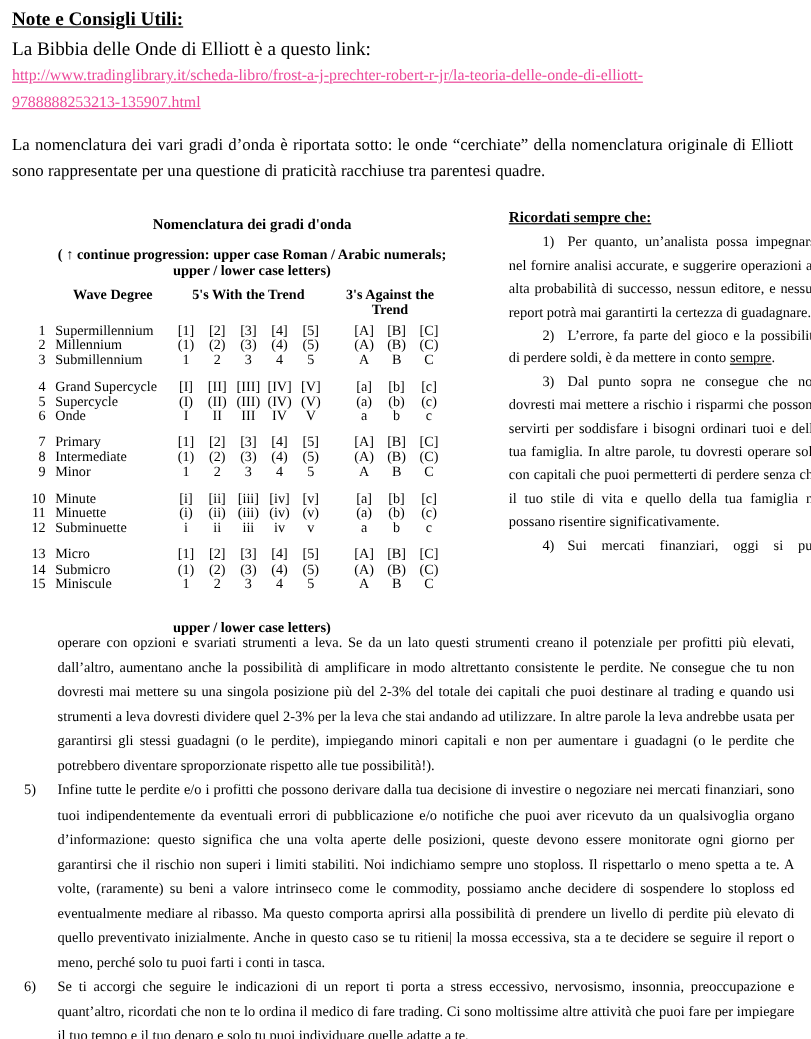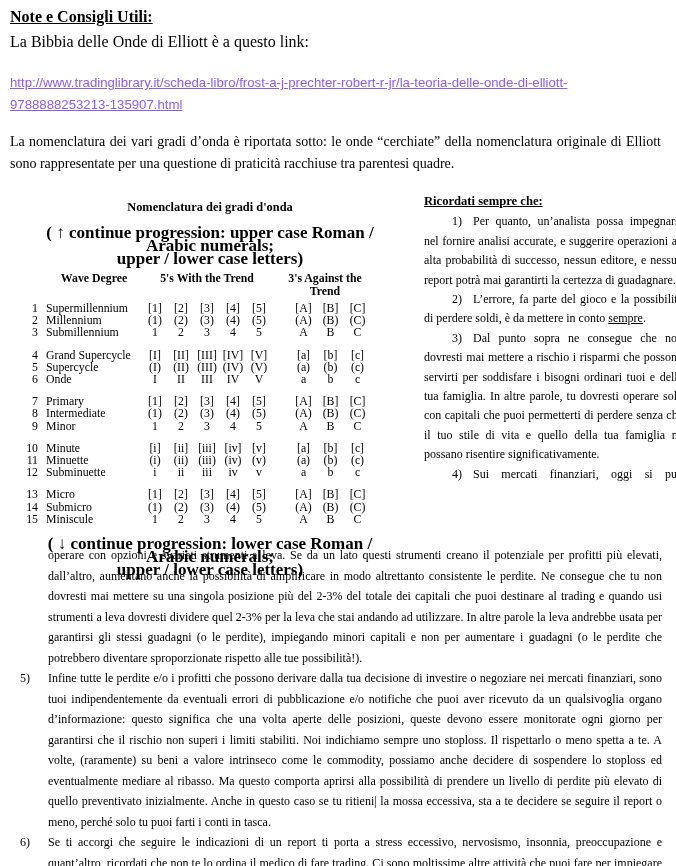--- a/index.html
+++ b/index.html
@@ -8,32 +8,32 @@
     font-family:"Liberation Serif", serif;overflow:hidden;
   }
   .page{padding:8px 11px 0 10px;}
 
   .doc-title{
     font-size:16px;font-weight:bold;text-decoration:underline;
     margin:0 0 5px 0;
   }
   .intro{font-size:16px;line-height:21px;margin:0;font-family:Liberation Serif, serif;}
   .link-block{
-    font-family:Liberation Sans, sans-serif;
+    font-family:Liberation Serif, serif;
     font-size:13.2px;line-height:22px;
-    color:#8b5cf6;text-decoration:underline;display:block;cursor:pointer;margin-top:20px;
+    color:#ec4899;text-decoration:underline;display:block;cursor:pointer;
   }
   .nomen{font-size:14px;line-height:22px;text-align:justify;margin:15px 4px 0 0;}
 
   .columns{position:relative;height:352px;margin-top:13px;}
 
   
   .wave-table{position:absolute;left:14px;top:0;width:372px;font-size:11.8px;}
   .wt-title{font-weight:bold;text-align:center;font-size:12.4px;line-height:14px;margin:12px;}
-  .wt-note{font-weight:bold;text-align:center;font-size:17px;line-height:13px;margin:0;}
+  .wt-note{font-weight:bold;text-align:center;font-size:12px;line-height:13px;margin:0;}
   .wt-header{display:flex;font-weight:bold;margin-top:7px;line-height:13px;}
   .wt-h-spacer{width:22px;}
   .wt-h-degree{width:96px;text-align:center;}
   .wt-h-trend{width:130px;text-align:center;}
   .wt-h-against{width:100px;margin-left:3px;text-align:center;}
   .wt-rows{margin-top:4px;}
   .wt-row{display:flex;line-height:12.2px;}
   .wt-num{width:14px;text-align:right;}
   .wt-name{width:96px;padding-left:8px;}
   .wt-trend{width:130px;display:flex;}
@@ -315,21 +315,21 @@
               <span class="wt-cell">4</span>
               <span class="wt-cell">5</span>
             </span>
             <span class="wt-against">
               <span class="wt-cell">A</span>
               <span class="wt-cell">B</span>
               <span class="wt-cell">C</span>
             </span>
           </div>
         </div>
-      <p class="wt-note wt-note-bottom"><span>( ↓ continue progression: lower case Roman / Arabic numerals;</span><br><span>upper / lower case letters)</span></p>
+      <p class="wt-note wt-note-bottom"><br><span>upper / lower case letters)</span></p>
     </div>
 
     <div class="reminders">
       <p class="rem-heading">Ricordati sempre che:</p>
       <p class="r-item"><span class="r-num">1)</span><span>Per quanto, un’analista possa impegnarsi nel fornire analisi accurate, e suggerire operazioni ad alta probabilità di successo, nessun editore, e nessun report potrà mai garantirti la certezza di guadagnare.</span></p>
       <p class="r-item"><span class="r-num">2)</span><span>L’errore, fa parte del gioco e la possibilità di perdere soldi, è da mettere in conto </span><span class="u">sempre</span><span>.</span></p>
       <p class="r-item"><span class="r-num">3)</span><span>Dal punto sopra ne consegue che non dovresti mai mettere a rischio i risparmi che possono servirti per soddisfare i bisogni ordinari tuoi e della tua famiglia. In altre parole, tu dovresti operare solo con capitali che puoi permetterti di perdere senza che il tuo stile di vita e quello della tua famiglia ne possano risentire significativamente.</span></p>
       <p class="r-item r-last-justify"><span class="r-num">4)</span><span>Sui mercati finanziari, oggi si può</span></p>
     </div>
 

